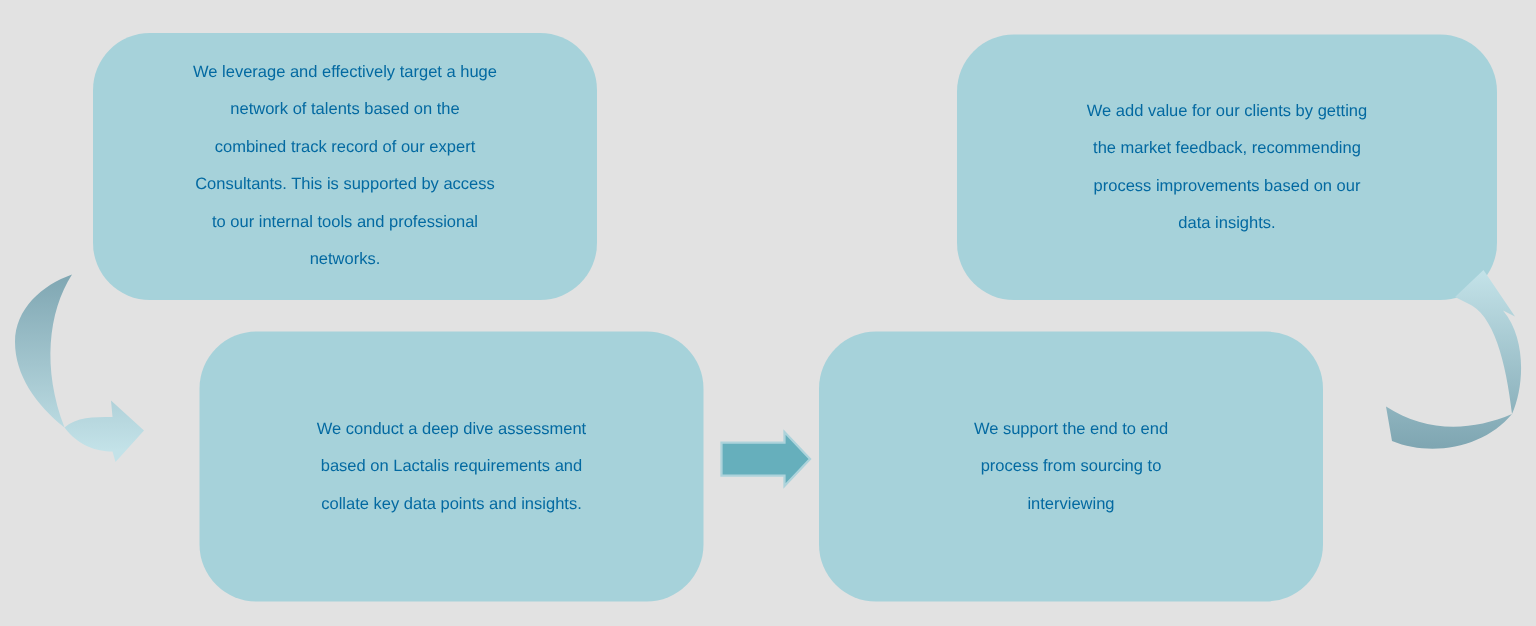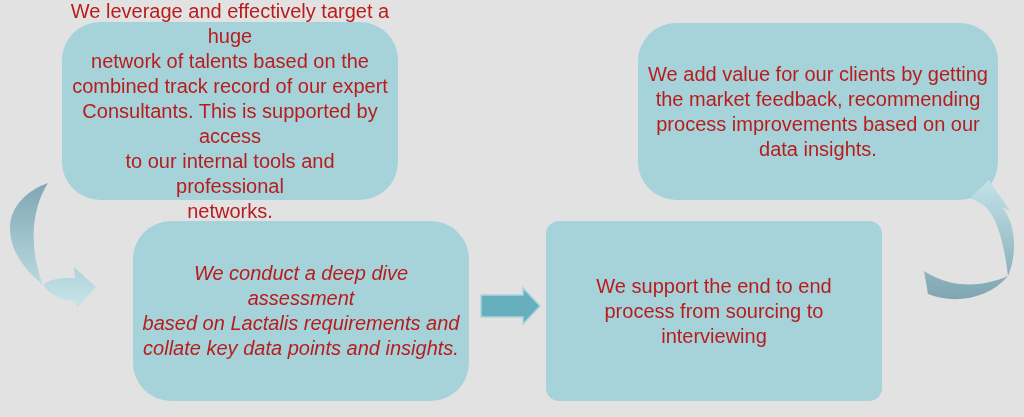--- a/index.html
+++ b/index.html
@@ -20,30 +20,30 @@
     background: #A6D2DA;
     border-radius: 38px;
     display: flex;
     align-items: center;
     justify-content: center;
     box-sizing: border-box;
     padding: 6px 8px;
   }
   .box-text {
     margin: 0;
-    color: #b91c1c;
-    font-size: 20px;
+    color: #0369a1;
+    font-size: 11px;
     line-height: 25px;
     text-align: center;
     white-space: pre-line;
   }
   .box-tl { left: 62px;  top: 22px;  width: 336px; height: 178px; }
   .box-tr { left: 638px; top: 23px;  width: 360px; height: 177px; }
-  .box-bl { left: 133px; top: 221px; width: 336px; height: 180px; font-style: italic; }
-  .box-br { left: 546px; top: 221px; width: 336px; height: 180px; border-radius: 13px; }
+  .box-bl { left: 133px; top: 221px; width: 336px; height: 180px; }
+  .box-br { left: 546px; top: 221px; width: 336px; height: 180px; }
   .arrow-layer {
     position: absolute;
     left: 0; top: 0;
     width: 1024px;
     height: 417px;
     pointer-events: none;
   }
 </style>
 </head>
 <body>

